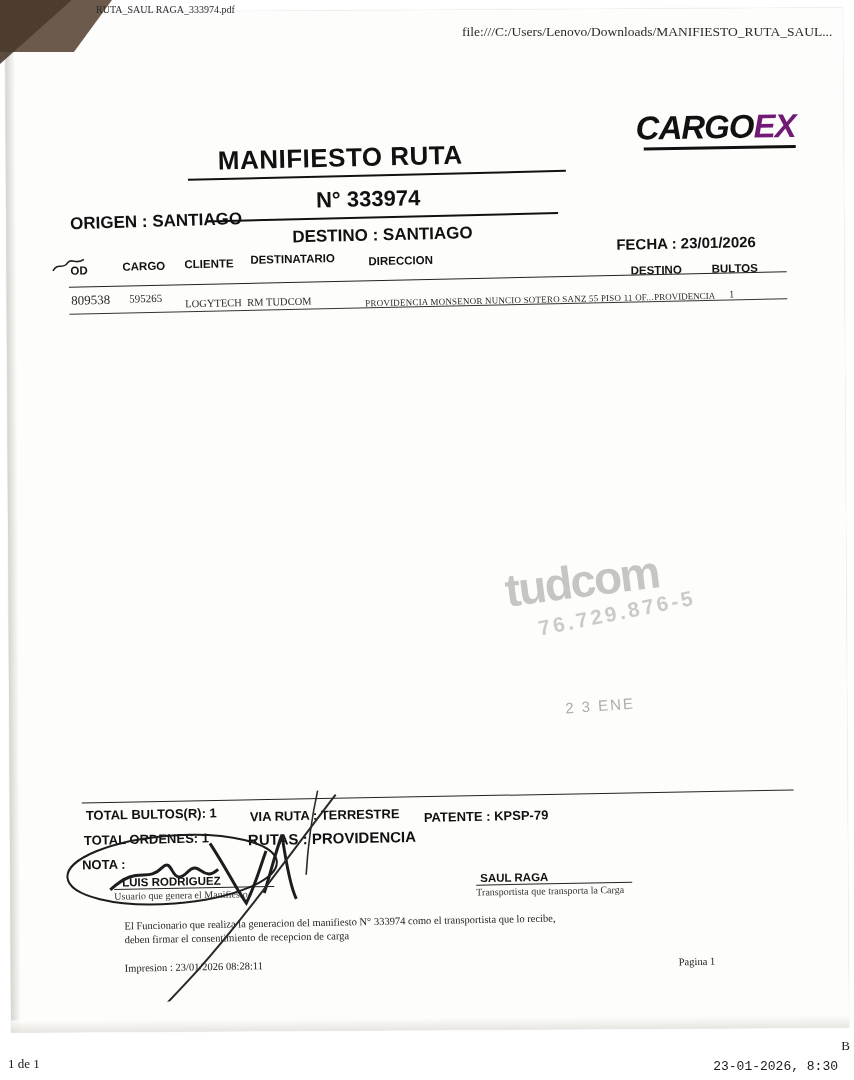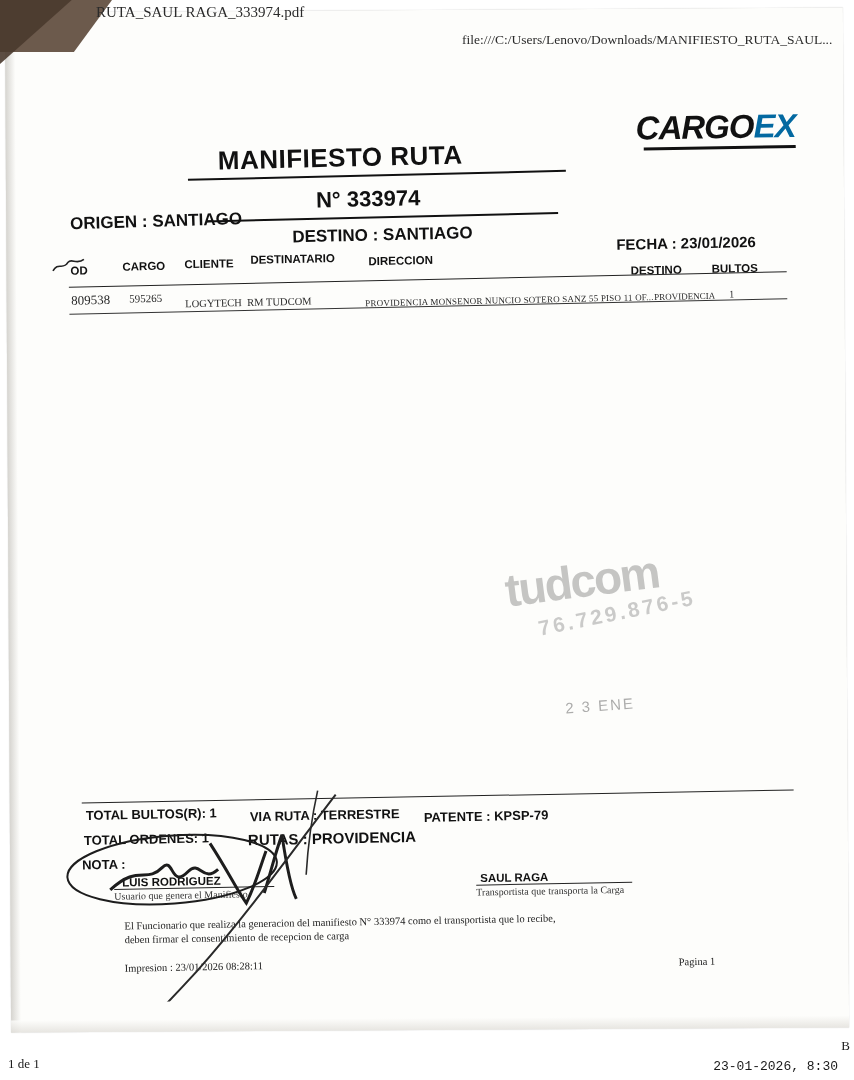--- a/index.html
+++ b/index.html
@@ -56,28 +56,28 @@
     width: 92px; height: 64px;
     background: #4a3a2e;
     clip-path: polygon(0 0, 78% 0, 0 100%);
     opacity: .9;
   }
 
   
   .file-title {
     position: absolute;
     left: 96px; top: 4px;
-    font-size: 15px;
+    font-size: 10px;
     color: #2b2b2b;
     font-family: "Liberation Serif", serif;
     white-space: nowrap;
   }
   .file-url {
     position: absolute;
-    left: 462px; top: 32px;
+    left: 462px; top: 24px;
     font-size: 13.5px;
     color: #2b2b2b;
     white-space: nowrap;
   }
 
   
   .doc {
     position: absolute;
     left: 0; top: 0;
     width: 838px; height: 1020px;
@@ -87,21 +87,21 @@
     position: absolute;
     right: 48px; top: 100px;
     font-family: "Liberation Sans", sans-serif;
     font-style: italic;
     font-weight: bold;
     font-size: 33px;
     letter-spacing: -1px;
     color: #111;
     transform: rotate(-0.6deg);
   }
-  .brand .ex { color: #0369a1; text-align: center; }
+  .brand .ex { color: #701a75; text-align: center; }
   .brand-underline {
     position: absolute;
     right: 48px; top: 138px;
     width: 152px; height: 3px;
     background: #111;
     transform: rotate(-0.6deg);
   }
 
   .title-main {
     position: absolute;

